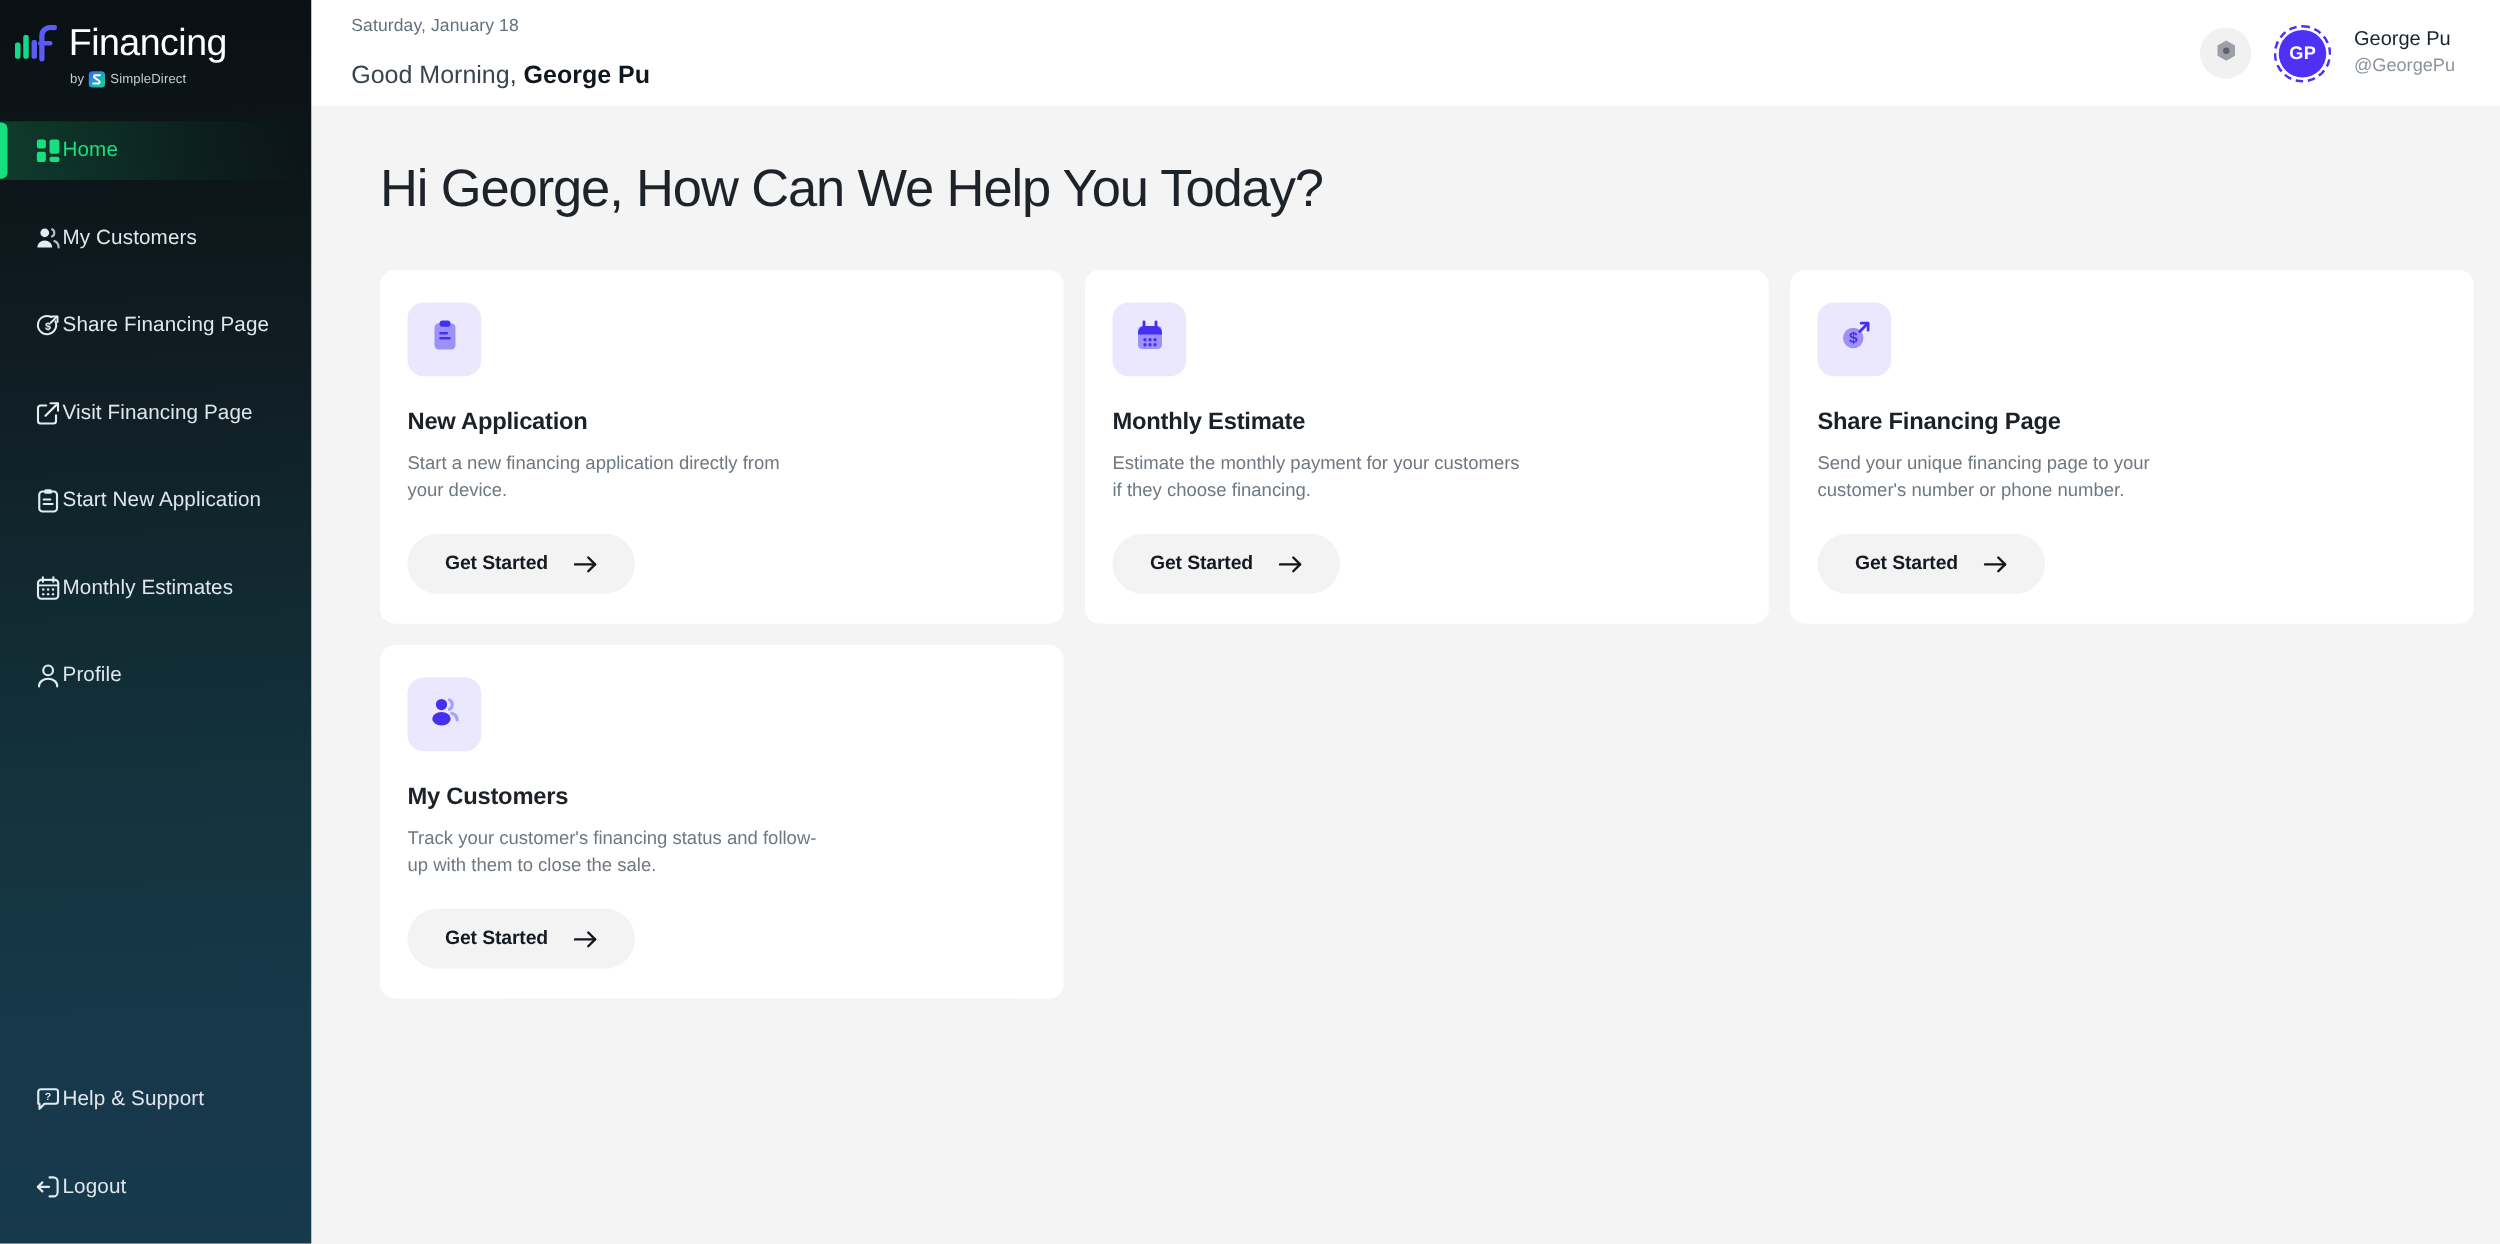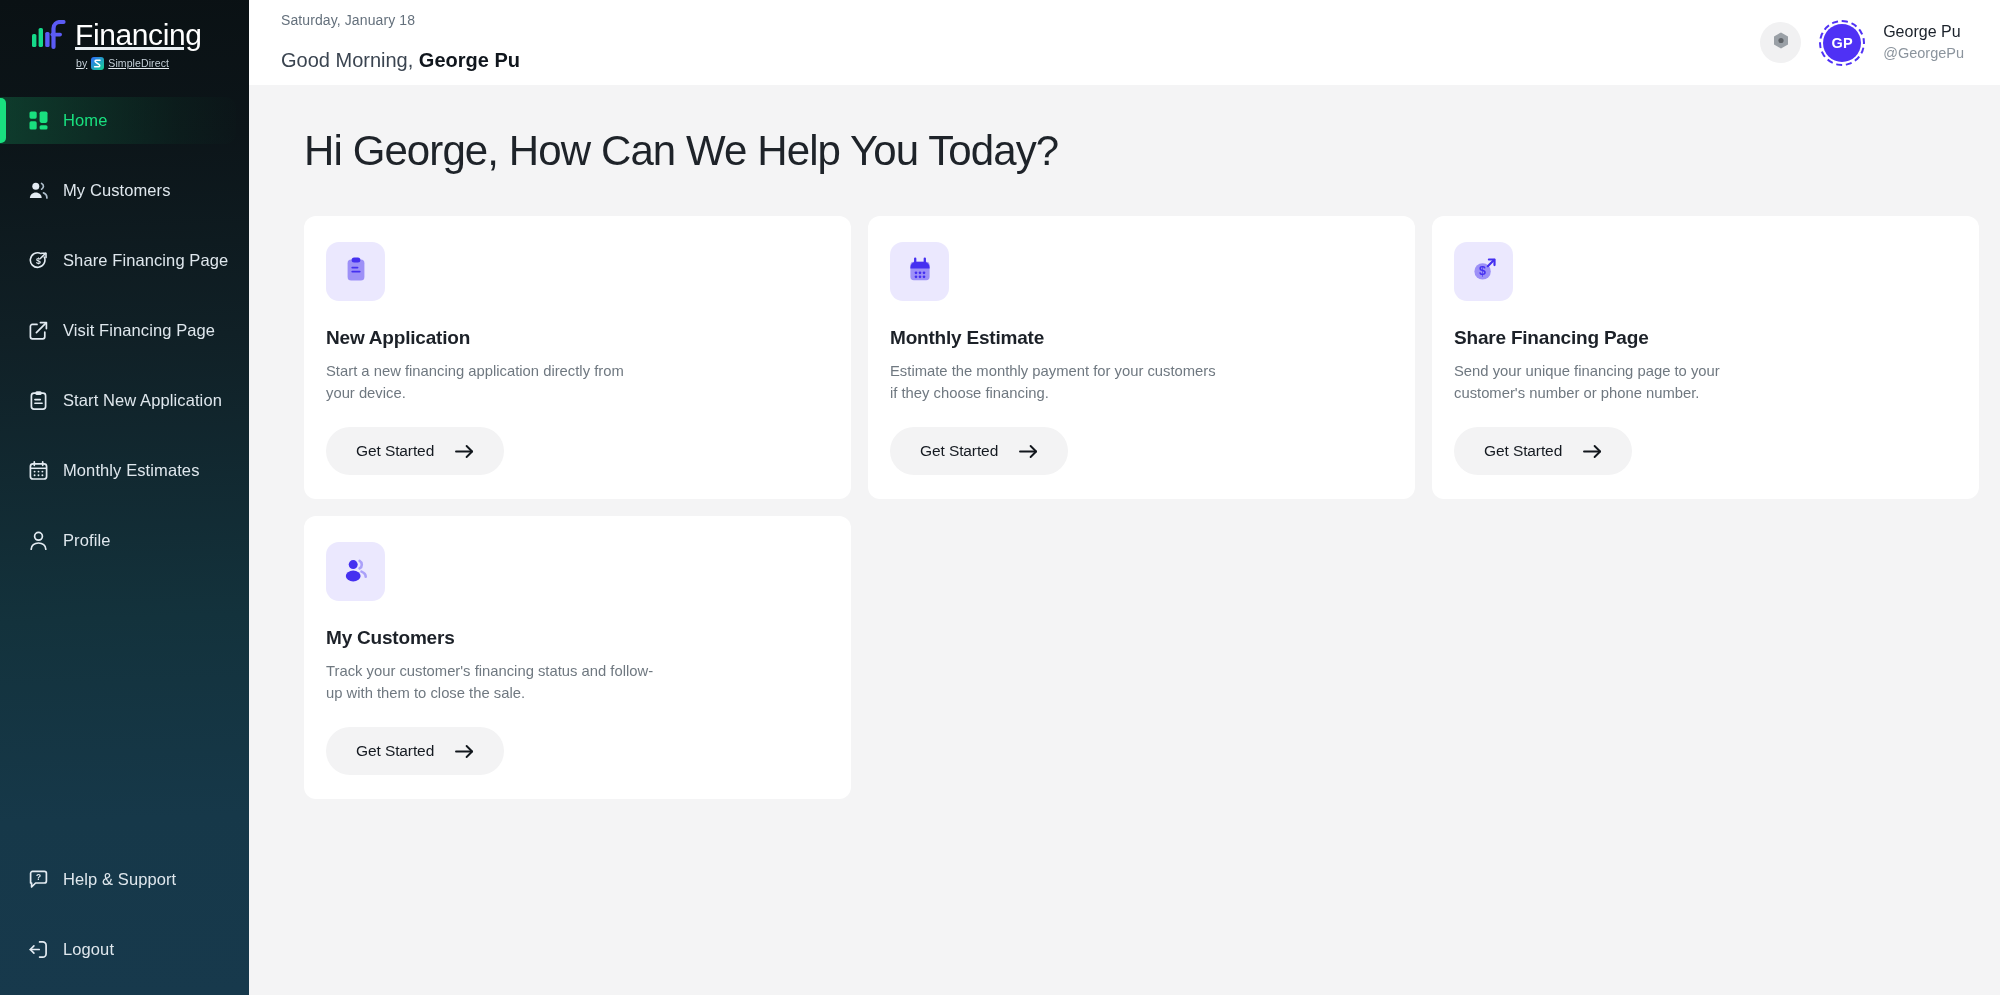--- a/index.html
+++ b/index.html
@@ -11,42 +11,42 @@
   }
   .app { display: flex; width: 2000px; height: 995px; }
 
   
   .sidebar {
     width: 249px; height: 995px; flex: 0 0 249px;
     background: linear-gradient(178deg, #0a1114 0%, #0c1519 14%, #102026 34%, #13323c 62%, #163849 82%, #17394c 100%);
     display: flex; flex-direction: column;
     position: relative; color: #e8eef2;
   }
-  .logo-wrap { padding: 20px 0 14px 32px; text-decoration: underline; }
+  .logo-wrap { padding: 20px 0 14px 12px; }
   .logo-row { display: flex; align-items: flex-end; gap: 9px; }
   .logo-mark { width: 34px; height: 30px; display: block; }
   .logo-text {
     font-size: 30px; font-weight: 400; letter-spacing: -0.4px;
     color: #ffffff; line-height: 1; font-family: "Liberation Sans", sans-serif;
   }
   .logo-sub {
     margin-top: 6px; margin-left: 44px;
     font-size: 10.5px; color: #c3ced6; display: flex; align-items: center; gap: 4px;
     letter-spacing: 0.1px;
   }
   .logo-sub-badge {
     display: inline-block; width: 13px; height: 13px; border-radius: 3px;
     background: linear-gradient(135deg,#2f6bff 0%, #16d48a 100%);
     position: relative; top: 1px;
   }
   .logo-sub-badge svg { display:block; }
 
   .nav { margin-top: 14px; display: flex; flex-direction: column; }
   .nav-item {
-    position: relative; display: flex; align-items: center; gap: 14px;
+    position: relative; display: flex; align-items: center; gap: 1px;
     height: 47px; margin: 0 13px 0 0;
     padding-left: 28px; border-radius: 0 10px 10px 0;
     font-size: 16.5px; color: #dfe7ed; cursor: pointer;
     letter-spacing: 0.1px;
   }
   .nav-item + .nav-item { margin-top: 0; }
   .nav-item .nv-icon { width: 21px; height: 21px; flex: 0 0 21px; display:block; }
   .nav-item.active {
     background: linear-gradient(90deg, rgba(16,84,57,0.62) 0%, rgba(11,46,36,0.30) 75%, rgba(11,40,32,0.05) 100%);
     color: #19e07f;
@@ -107,21 +107,21 @@
     width: 59px; height: 59px; border-radius: 13px; background: #ebe8fe;
     display: flex; align-items: center; justify-content: center; margin-bottom: 26px;
   }
   .card-title { font-size: 19px; font-weight: 700; color: #1c2128; letter-spacing: -0.2px; margin-bottom: 11px; }
   .card-desc { font-size: 14.8px; line-height: 1.5; color: #6f7880; max-width: 330px; }
   .card-btn {
     margin-top: auto; align-self: flex-start;
     display: inline-flex; align-items: center; gap: 21px;
     background: #f3f3f4; border: none; border-radius: 999px;
     padding: 0 30px; height: 48px; cursor: pointer;
-    font-size: 15.5px; font-weight: 400; color: #151a21;
+    font-size: 15.5px; font-weight: 700; color: #151a21;
     font-family: "Liberation Sans", sans-serif; letter-spacing: -0.1px;
   }
   .card-btn svg { display: block; }
 </style>
 </head>
 <body>
 
 <div class="app">
 
   <aside class="sidebar">

